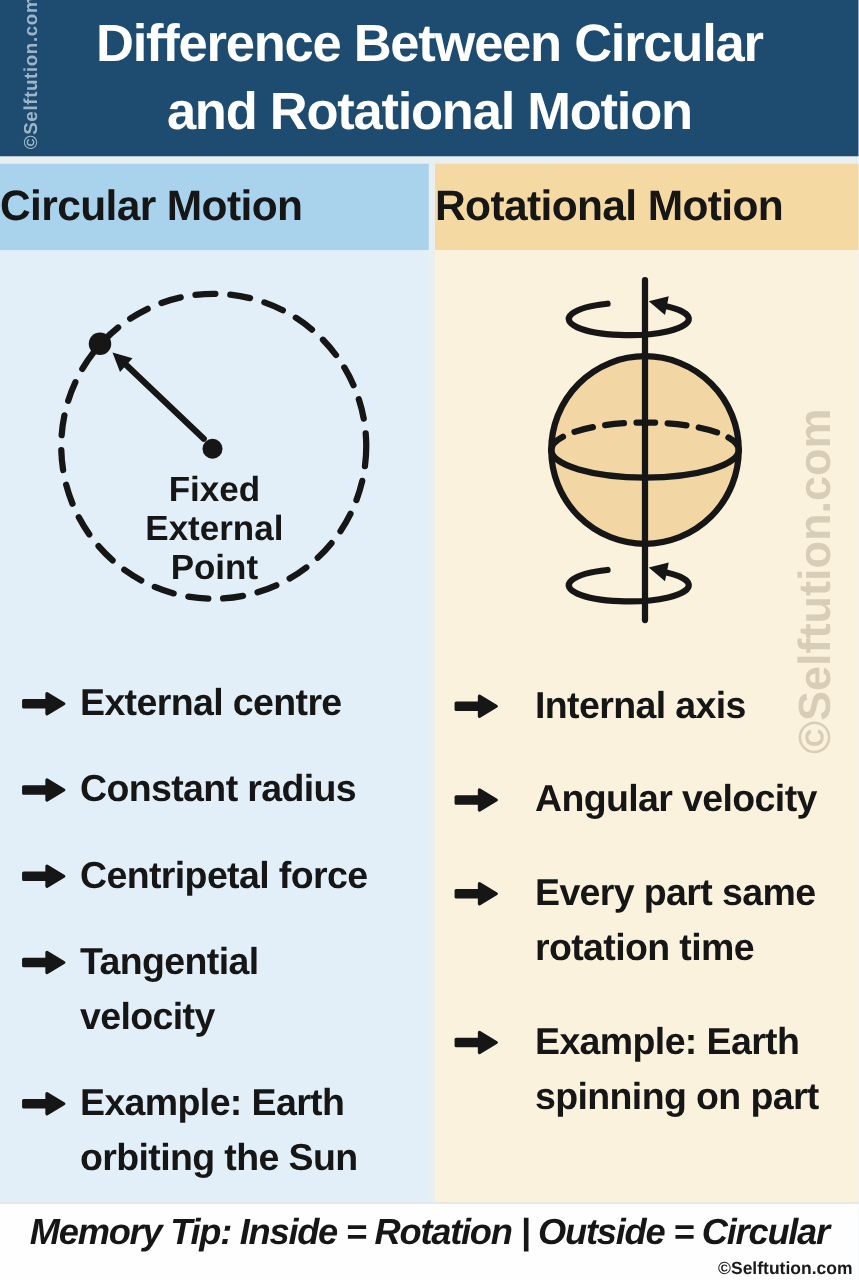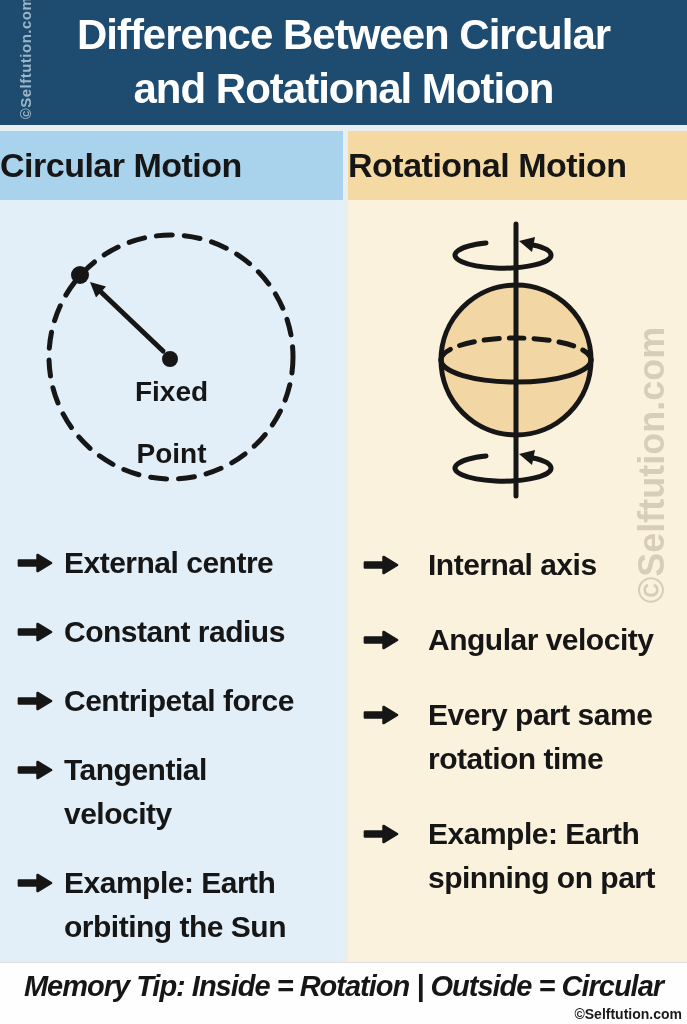--- a/index.html
+++ b/index.html
@@ -178,21 +178,21 @@
       <div class="col-body">
 
         <svg class="diagram diagram-left" width="343" height="292" viewBox="0 0 343 292">
           <circle cx="171" cy="135" r="122" class="ink-stroke" stroke-dasharray="16 12" stroke-linecap="butt"></circle>
           <line x1="163" y1="129" x2="101" y2="70" class="ink-stroke"></line>
           <polygon points="90,60 106,64.5 96,75.5" class="ink-fill"></polygon>
           <circle cx="80" cy="53" r="9" class="ink-fill"></circle>
           <circle cx="170" cy="137" r="8" class="ink-fill"></circle>
         </svg>
 
-        <div class="diagram-label"><span>Fixed</span><br><br><span>Point</span></div>
+        <div class="diagram-label"><span>Fixed</span><br><span>External</span><br><span>Point</span></div>
 
         <ul class="list">
           <li>
             <svg class="bullet-icon" width="38" height="22" viewBox="0 0 44 26">
                 <path d="M3 10 H25 V3.5 L41 13 L25 22.5 V16 H3 Z"></path>
               </svg>
             <div class="li-text"><span>External centre</span></div>
           </li>
           <li>
             <svg class="bullet-icon" width="38" height="22" viewBox="0 0 44 26">

